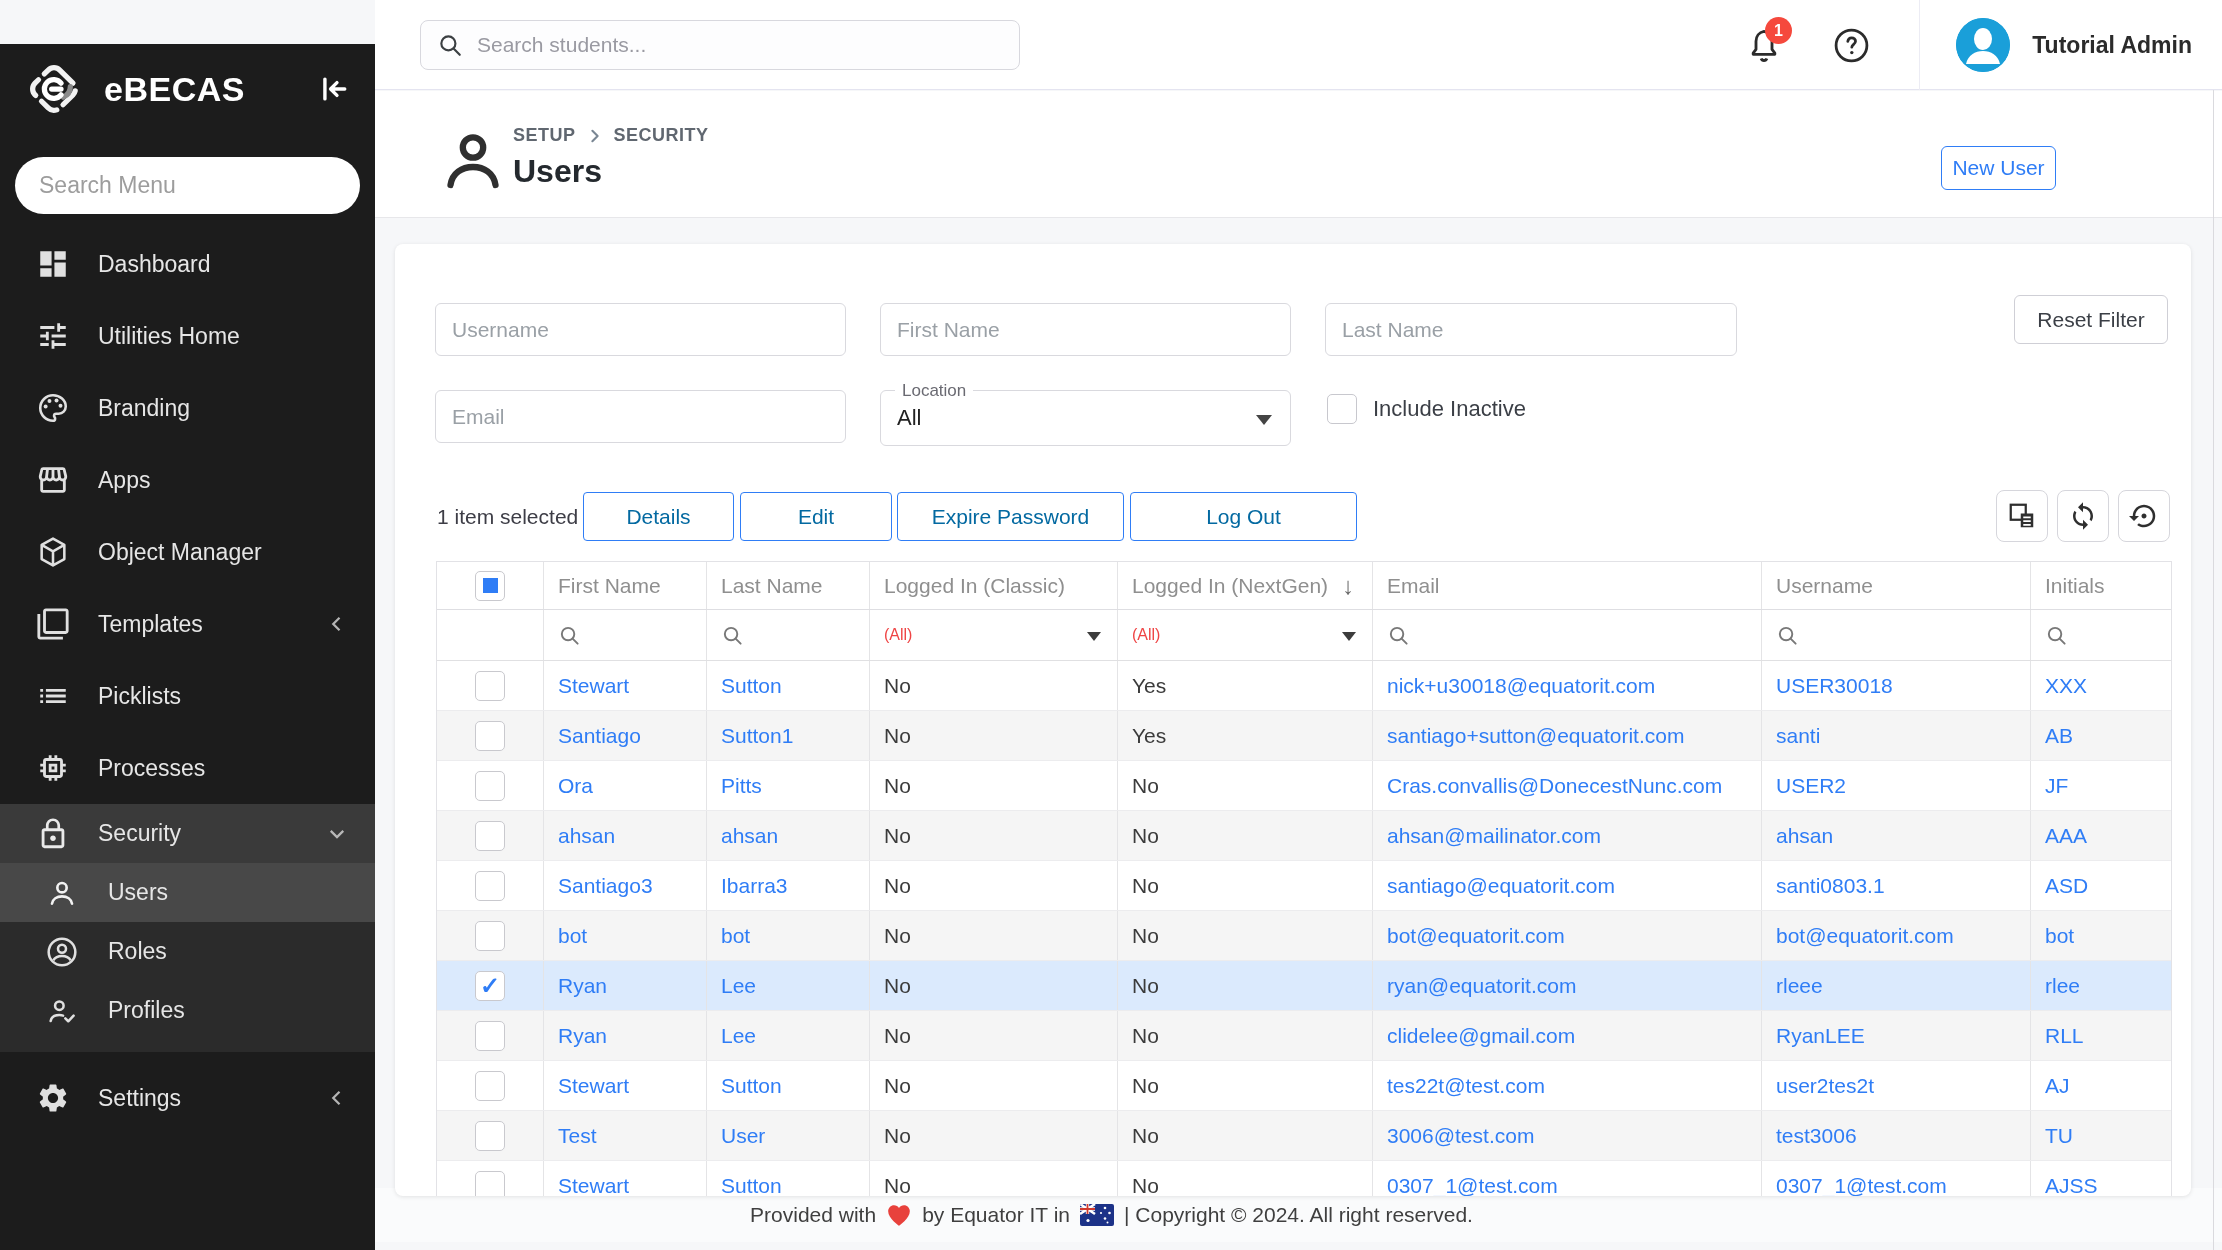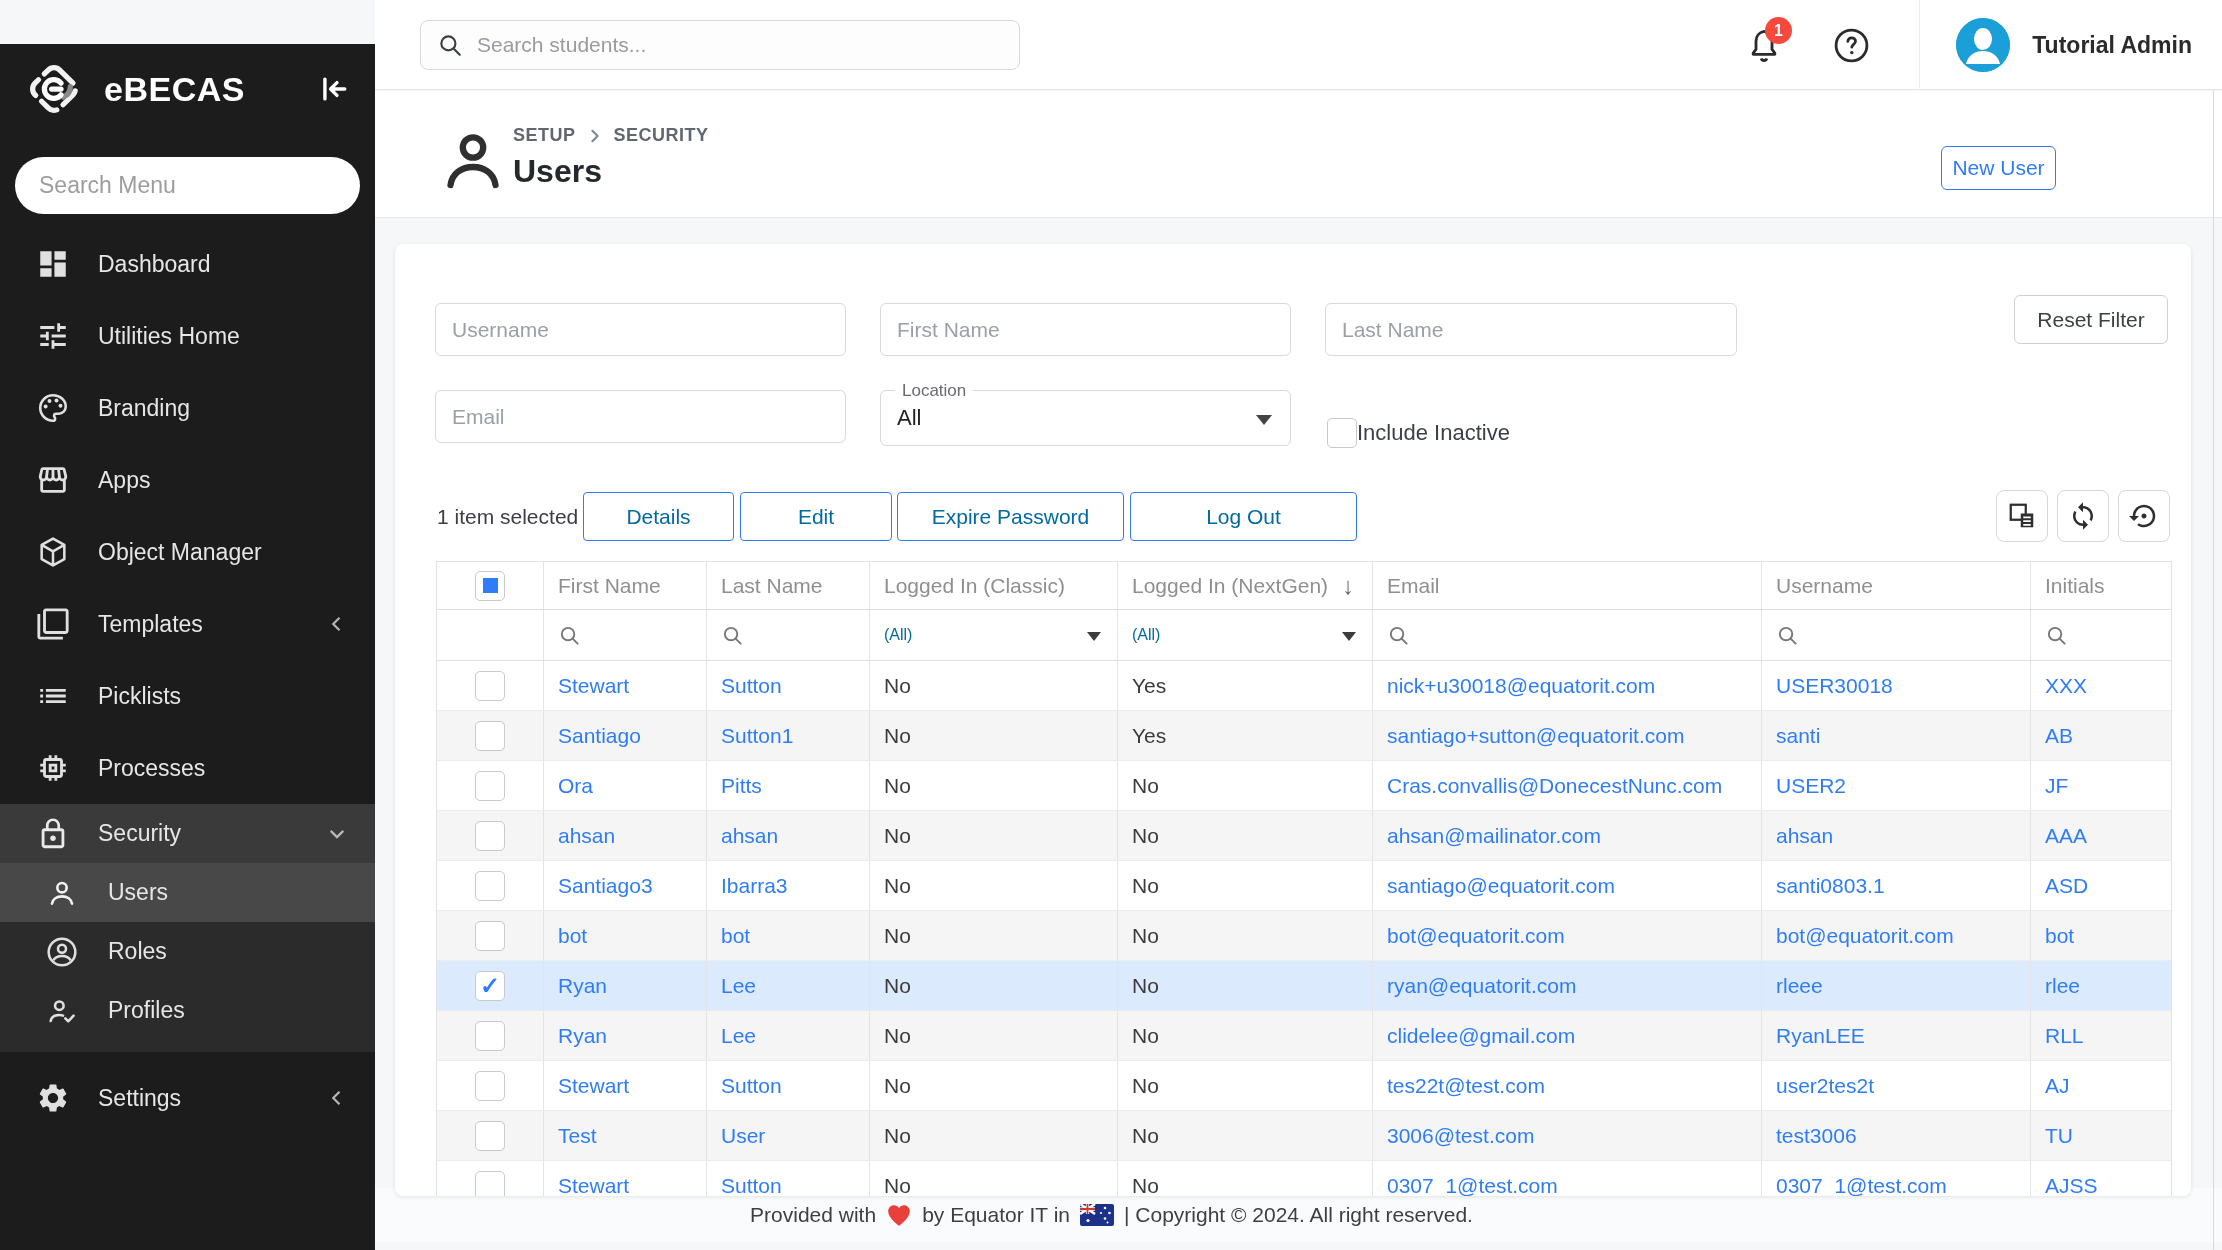--- a/index.html
+++ b/index.html
@@ -51,21 +51,21 @@
   
   .card { position:absolute; left:395px; top:244px; width:1796px; height:952px; background:#fff; border-radius:8px; box-shadow:0 1px 4px rgba(0,0,0,.10); overflow:hidden; z-index:9; }
   .finput { position:absolute; height:53px; width:411px; border:1px solid #d9d9de; border-radius:6px; padding:0 16px; font-size:21px; font-family:inherit; color:#333; outline:none; }
   .finput::placeholder { color:#9aa0a6; }
   .f-user { left:40px; top:59px; } .f-first { left:485px; top:59px; } .f-last { left:930px; top:59px; width:412px; }
   .f-email { left:40px; top:146px; }
   .loc-select { position:absolute; left:485px; top:146px; width:411px; height:56px; border:1px solid #d9d9de; border-radius:6px; cursor:pointer; }
   .loc-label { position:absolute; left:14px; top:-10px; background:#fff; padding:0 7px; font-size:17px; color:#6a6a72; }
   .loc-value { position:absolute; left:16px; top:14px; font-size:22px; color:#222; }
   .loc-arrow { position:absolute; right:18px; top:24px; width:0; height:0; border-left:8px solid transparent; border-right:8px solid transparent; border-top:10px solid #444; }
-  .inactive-wrap { position:absolute; left:932px; top:150px; display:flex; align-items:center; cursor:pointer;margin-top:24px; }
+  .inactive-wrap { position:absolute; left:932px; top:150px; display:flex; align-items:center; gap:16px; cursor:pointer; }
   .checkbox { width:30px; height:30px; border:1px solid #c8c8ce; border-radius:5px; background:#fff; position:relative; }
   .inactive-label { font-size:22px; color:#3b3f46; }
   .reset-btn { position:absolute; left:1619px; top:51px; width:154px; height:49px; border:1px solid #cfcfd6; border-radius:6px; background:#fff; color:#3b3f46; font-size:21px; font-family:inherit; cursor:pointer; }
   
   .sel-text { position:absolute; left:42px; top:261px; font-size:21px; color:#3d3d46; }
   .act-btn { position:absolute; top:248px; height:49px; border:1px solid #2f7df6; border-radius:4px; background:#fff; color:#0369a1; font-size:21px; font-family:inherit; cursor:pointer; }
   .act-details { left:188px; width:151px; } .act-edit { left:345px; width:152px; }
   .act-expire { left:502px; width:227px; } .act-logout { left:735px; width:227px; }
   .icon-btn { position:absolute; top:246px; width:52px; height:52px; border:1px solid #d6d6dc; border-radius:8px; background:#fff; display:flex; align-items:center; justify-content:center; cursor:pointer; }
   .ib-columns { left:1601px; } .ib-refresh { left:1662px; } .ib-history { left:1723px; }
@@ -80,21 +80,21 @@
   .trow { height:50px; font-size:21px; background:#fff; border-bottom:1px solid #ececee; cursor:default; }
   .trow.alt { background:#f5f5f5; }
   .trow.selected { background:#dbeafd; }
   .link { color:#2f7df6; cursor:pointer; }
   .cb-cell { justify-content:center; padding-left:0; }
   .cb { width:30px; height:30px; border:1px solid #c9c9ce; border-radius:5px; background:#fff; position:relative; display:flex; align-items:center; justify-content:center; }
   .cb.indet::after { content:""; width:15px; height:15px; background:#2f7df6; }
   .cb.checked::after { content:"\2713"; color:#2f7df6; font-size:24px; font-weight:bold; line-height:1; }
   .sort-arrow { font-size:24px; color:#6a6a6a; margin-left:14px; }
   .mag { width:23px; height:23px; }
-  .all-cell { position:relative; color:#0369a1; }
+  .all-cell { position:relative; color:#ef4444; }
   .dd-arrow { position:absolute; right:16px; top:22px; width:0; height:0; border-left:7px solid transparent; border-right:7px solid transparent; border-top:9px solid #3c3c3c; }
   
   .footer { position:absolute; left:375px; right:0; bottom:8px; height:54px; background:#fafbfc; z-index:8; display:flex; align-items:center; justify-content:center; padding-right:374px; gap:10px; font-size:21px; color:#3f3f3f; }
   .heart { width:26px; height:24px; }
   .flag { width:34px; height:22px; border-radius:2px; }
   .scroll-line { position:absolute; right:8px; top:90px; bottom:0; width:1px; background:#dadade; z-index:30; }
 </style>
 </head>
 <body>
 

